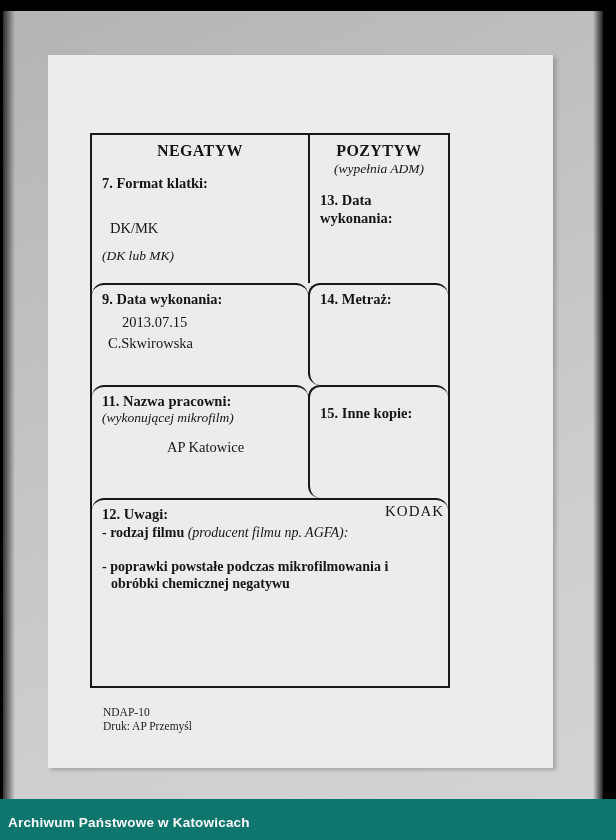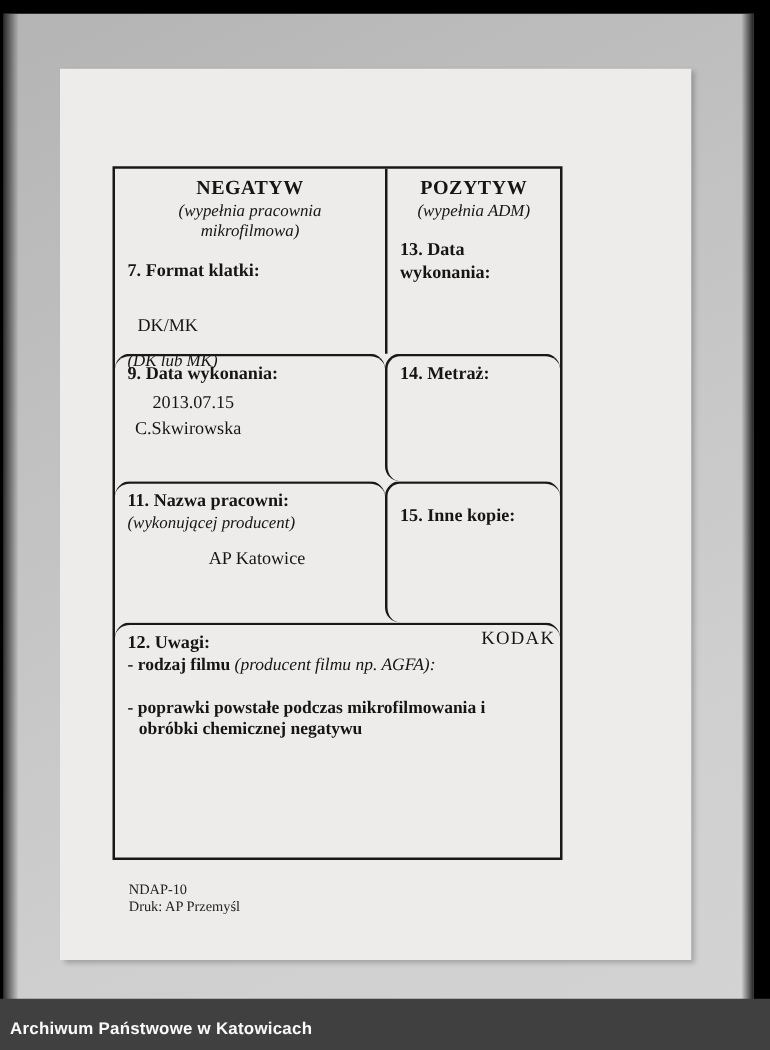--- a/index.html
+++ b/index.html
@@ -71,40 +71,39 @@
   }
 
   .footnote {
     position:absolute; left:55px; top:650px;
     font-size:11.5px; line-height:1.22; color:#222;
   }
 
   
   .viewer-bar {
     position:absolute; left:0; right:0; bottom:0; height:41px;
-    background:#404040; display:flex; align-items:center;
+    background:#0f766e; display:flex; align-items:center;
     padding:6px 0 0 8px;
     font-family:"Liberation Sans", sans-serif;
     font-weight:bold; font-size:13.5px; color:#fafafa; letter-spacing:.2px;
   }
 </style>
 </head>
 <body>
 
 <div class="scan">
 
   <div class="mat"></div>
 
   <div class="page">
 
     <div class="ftable">
 
       <div class="cell">
         <div class="hdr">NEGATYW</div>
-        <div class="sub">(wypełnia pracownia mikrofilmowa)</div>
         <div class="lbl lbl-gap">7. Format klatki:</div>
         <div class="val-dkmk">DK/MK</div>
         <div class="hint-dk">(DK lub MK)</div>
       </div>
       <div class="cell col-right">
         <div class="hdr">POZYTYW</div>
         <div class="sub">(wypełnia ADM)</div>
         <div class="lbl lbl-gap">13. Data wykonania:</div>
       </div>
 
@@ -112,21 +111,21 @@
         <div class="lbl" style="margin-top:2px;">9. Data wykonania:</div>
         <div class="val-date">2013.07.15</div>
         <div class="val-who">C.Skwirowska</div>
       </div>
       <div class="cell col-right row-line">
         <div class="lbl" style="margin-top:2px;">14. Metraż:</div>
       </div>
 
       <div class="cell row-line">
         <div class="lbl" style="margin-top:2px;">11. Nazwa pracowni:</div>
-        <div class="hint-11">(wykonującej producent)</div>
+        <div class="hint-11">(wykonującej mikrofilm)</div>
         <div class="val-lab">AP Katowice</div>
       </div>
       <div class="cell col-right row-line">
         <div class="lbl" style="margin-top:14px;">15. Inne kopie:</div>
       </div>
 
       <div class="cell cell-full row-line">
         <div class="lbl" style="margin-top:2px;">12. Uwagi:</div>
         <div class="uwagi-line1">
           <span class="b">- rodzaj filmu</span>

